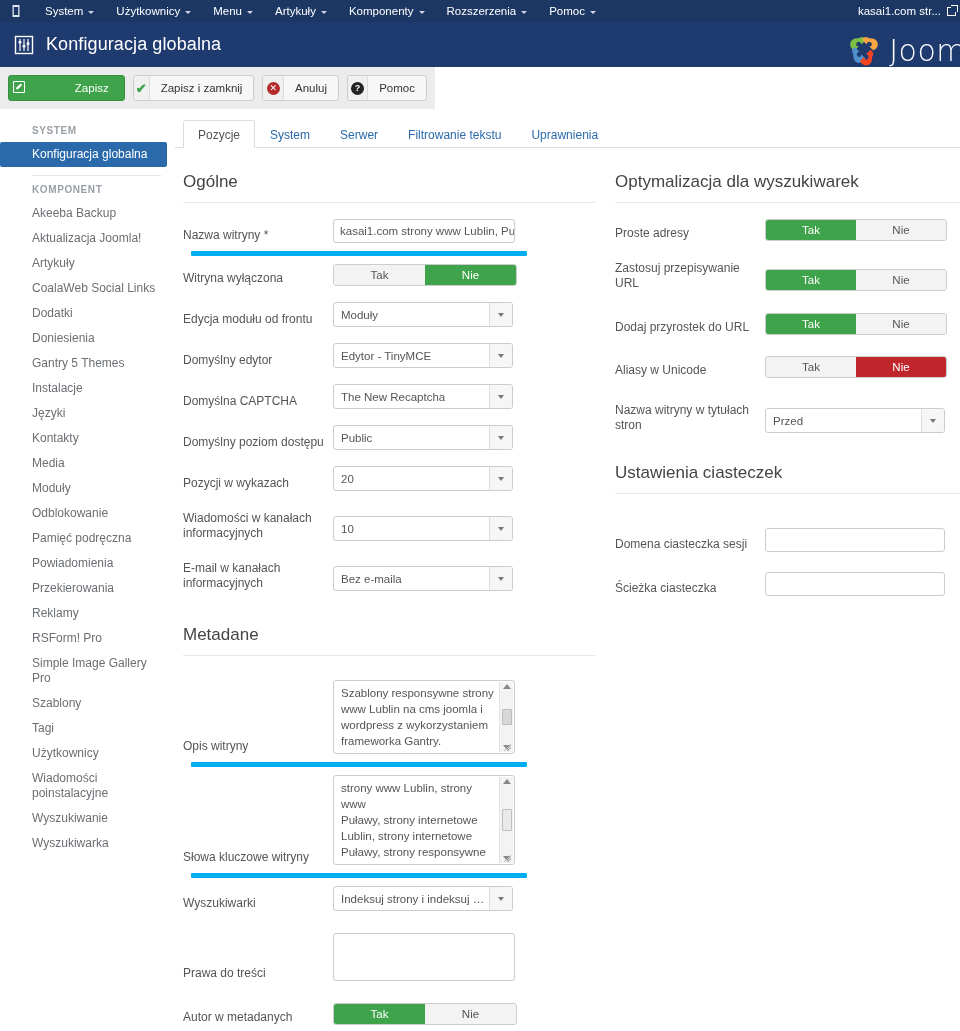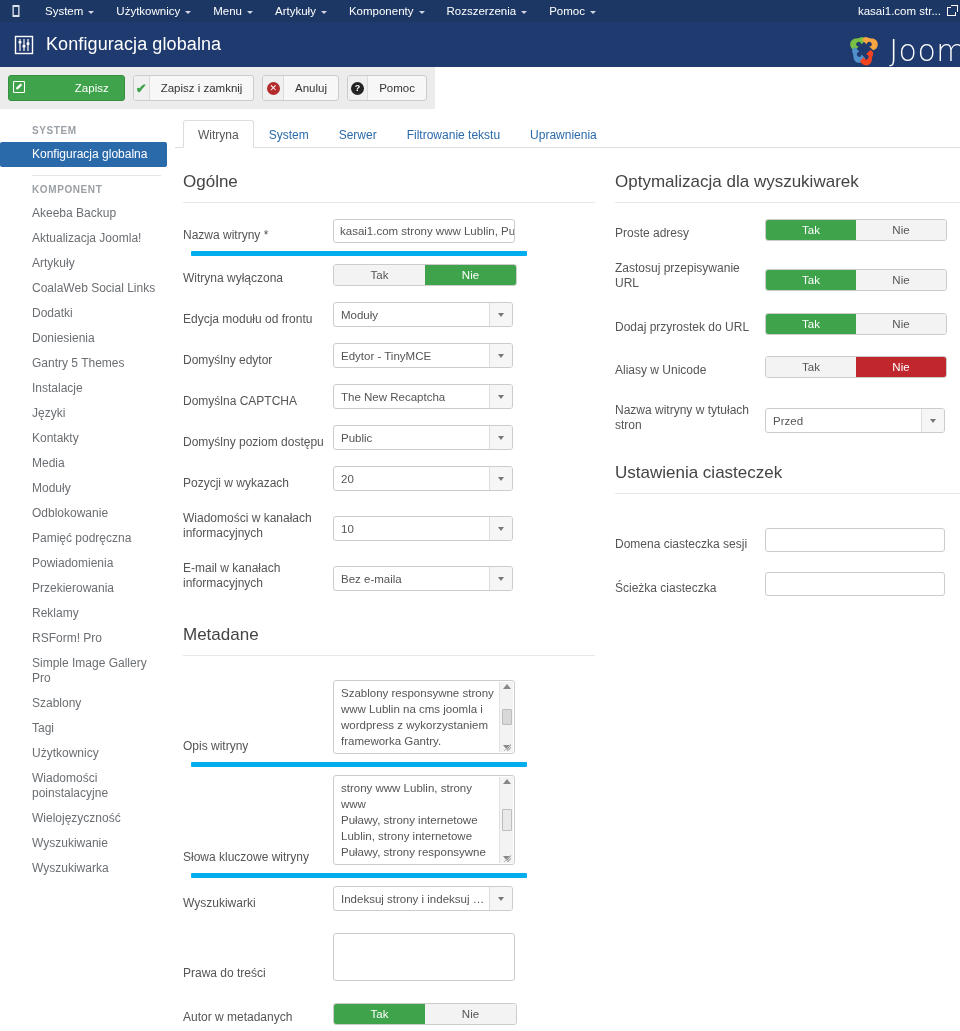--- a/index.html
+++ b/index.html
@@ -501,30 +501,29 @@
         <div class="side-item"><span>Pamięć podręczna</span></div>
         <div class="side-item"><span>Powiadomienia</span></div>
         <div class="side-item"><span>Przekierowania</span></div>
         <div class="side-item"><span>Reklamy</span></div>
         <div class="side-item"><span>RSForm! Pro</span></div>
         <div class="side-item"><span>Simple Image Gallery Pro</span></div>
         <div class="side-item"><span>Szablony</span></div>
         <div class="side-item"><span>Tagi</span></div>
         <div class="side-item"><span>Użytkownicy</span></div>
         <div class="side-item"><span>Wiadomości poinstalacyjne</span></div>
-        <div class="side-item"><span>Wielojęzyczność</span></div>
         <div class="side-item"><span>Wyszukiwanie</span></div>
         <div class="side-item"><span>Wyszukiwarka</span></div>
       </div>
   </div>
 
   <div class="main">
 
     <div class="tabs">
-      <div class="tab active"><span>Witryna</span></div>
+      <div class="tab active"><span>Pozycje</span></div>
       <div class="tab"><span>System</span></div>
       <div class="tab"><span>Serwer</span></div>
       <div class="tab"><span>Filtrowanie tekstu</span></div>
       <div class="tab"><span>Uprawnienia</span></div>
     </div>
 
     <div class="cols">
 
       <div class="col-left">
 

